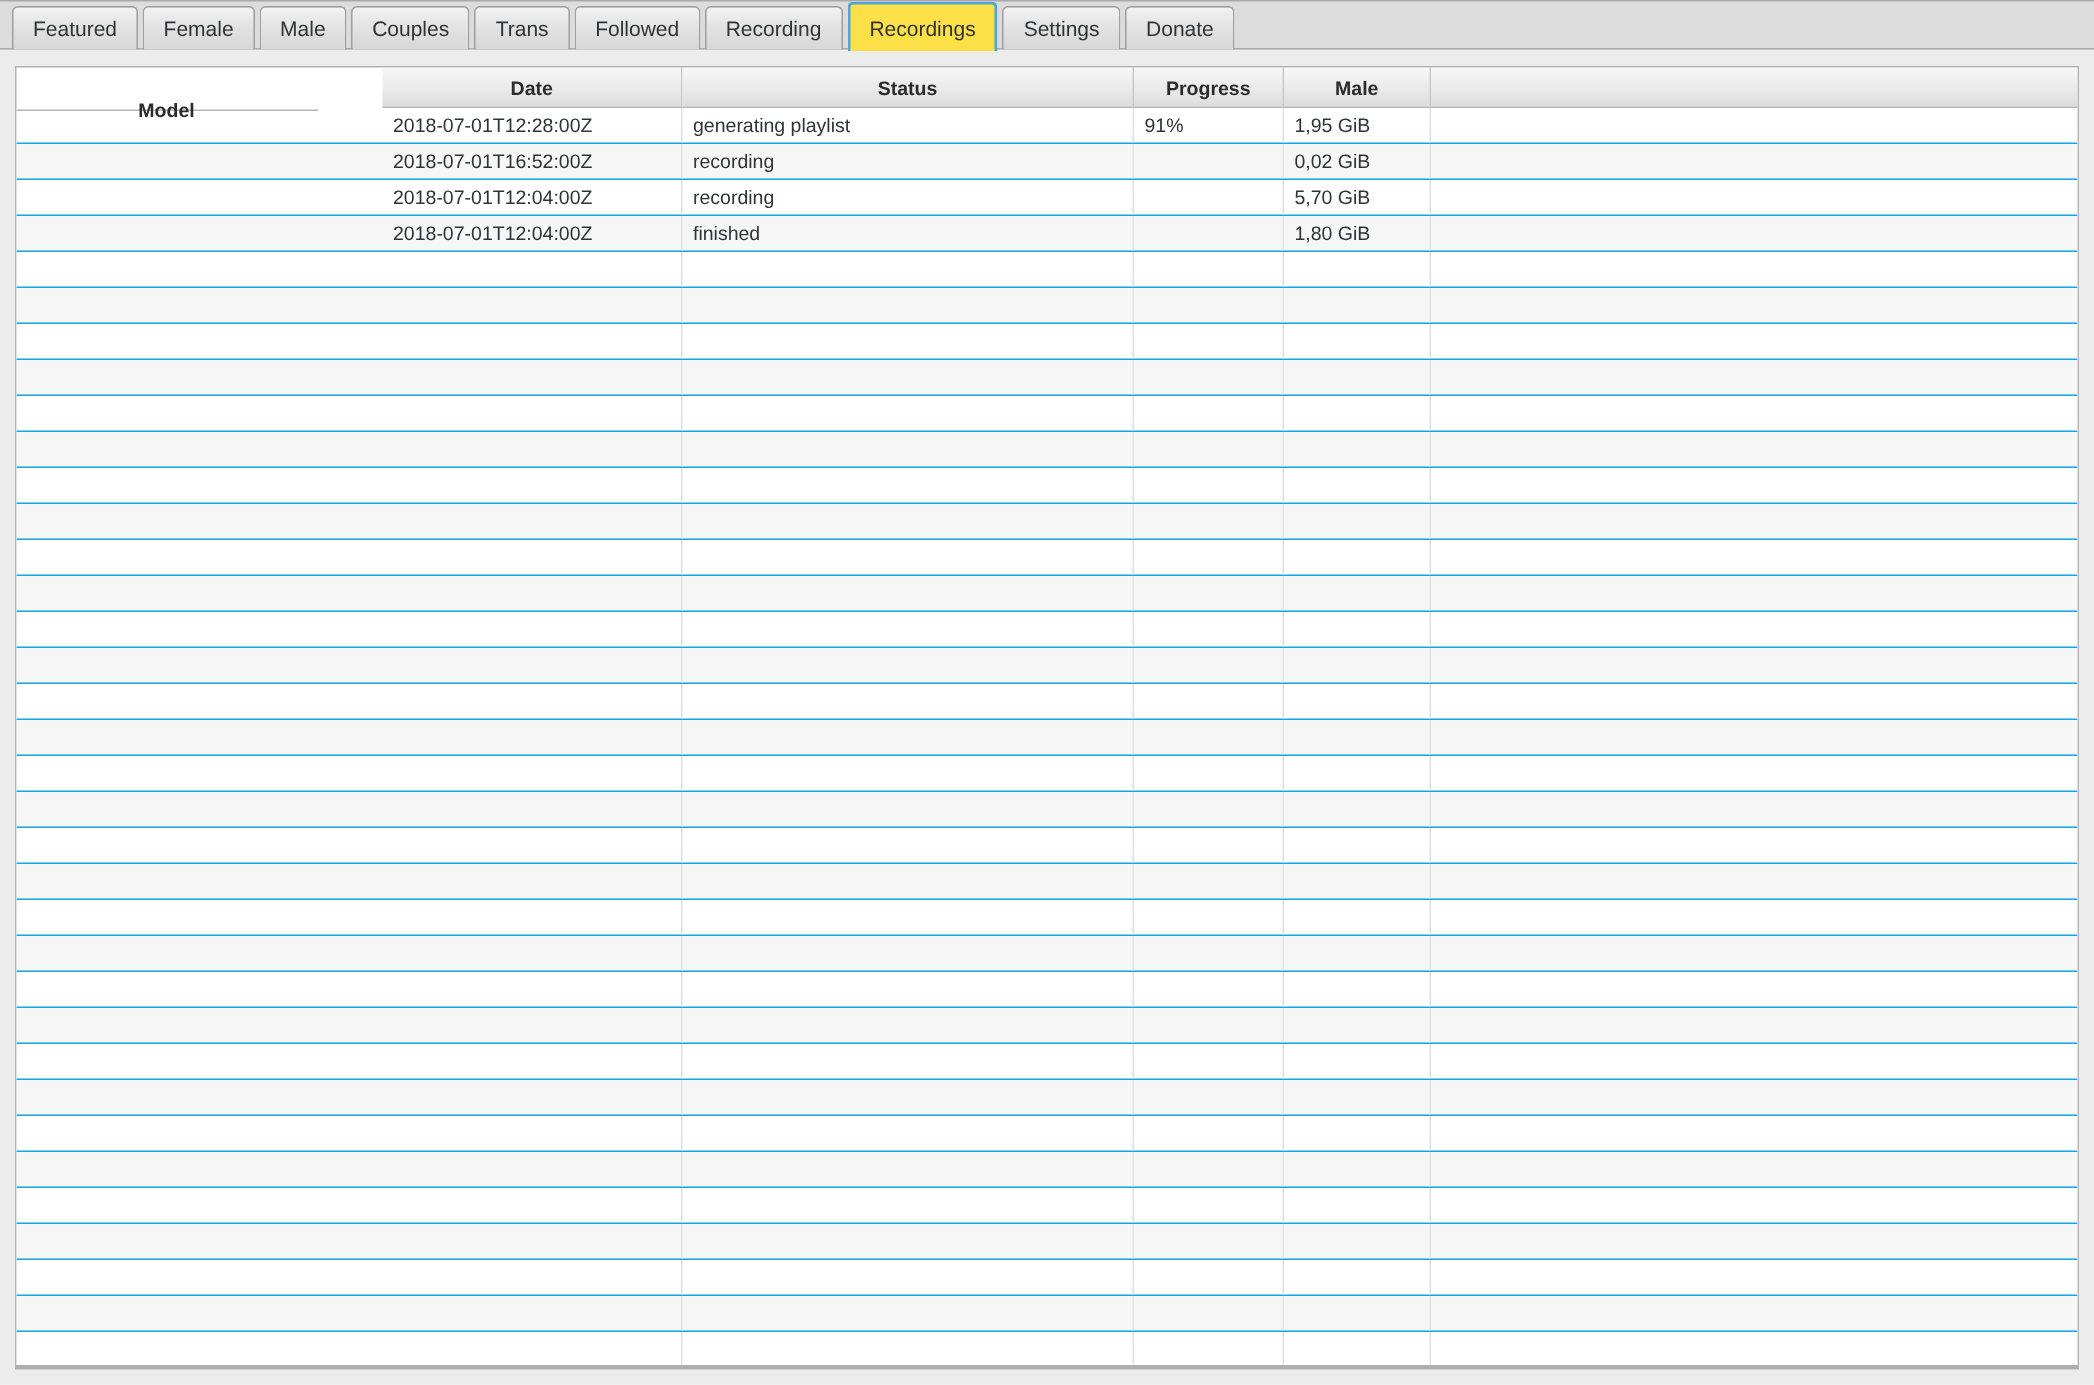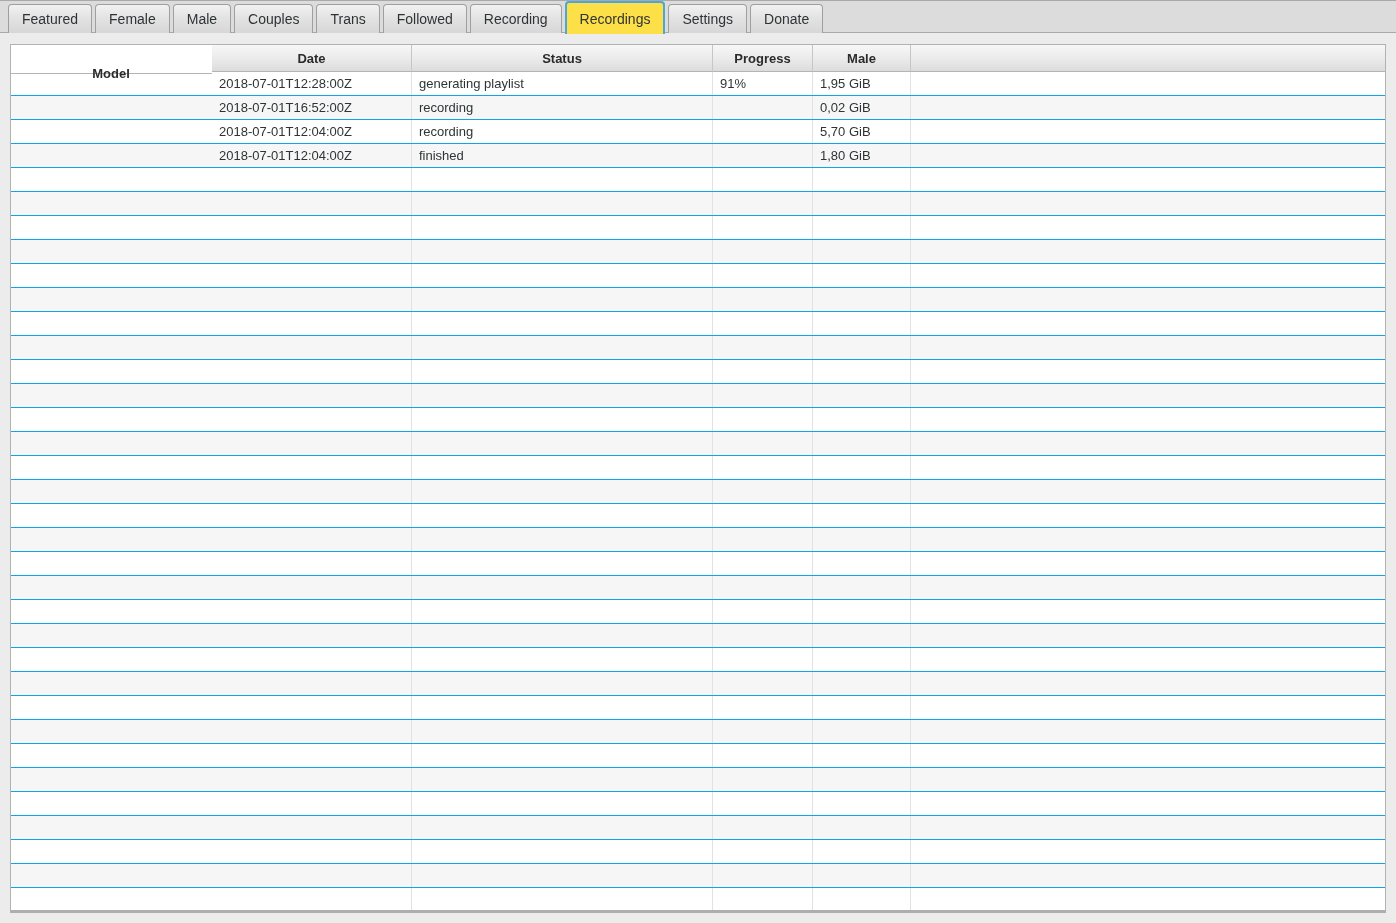--- a/index.html
+++ b/index.html
@@ -69,21 +69,21 @@
   .tr { display: flex; height: 24px; border-bottom: 1px solid #0ea5e9; background: #ffffff; }
   .tr:nth-child(even) { background: #f6f6f6; }
   .td {
     border-right: 1px solid #e2e2e2;
     display: flex; align-items: center;
     padding-left: 7px;
     font-size: 13px; color: #2e3436;
     white-space: nowrap; overflow: hidden;
   }
   .c0 { width: 201px; margin-top: 28px; }
-  .c1 { width: 200px; }
+  .c1 { width: 200px; margin-left: 43px; }
   .c2 { width: 301px; }
   .c3 { width: 100px; }
   .c4 { width: 98px;  }
   .c5 { flex: 1; border-right: none; }
 
   
   .blob {
     height: 10px;
     border-radius: 5px;
     background: #9b9b9b;

